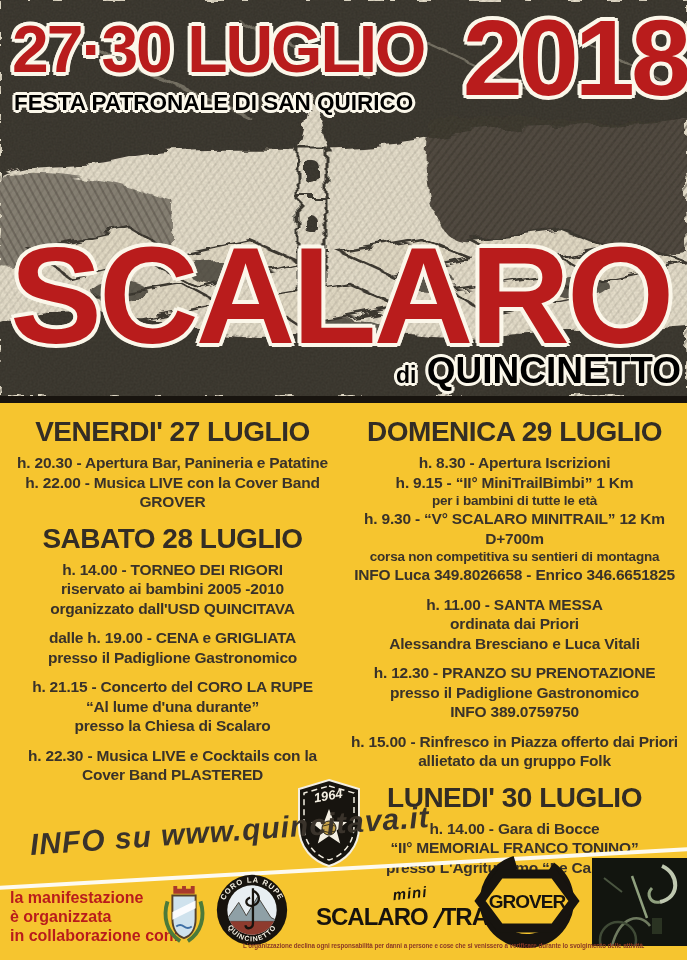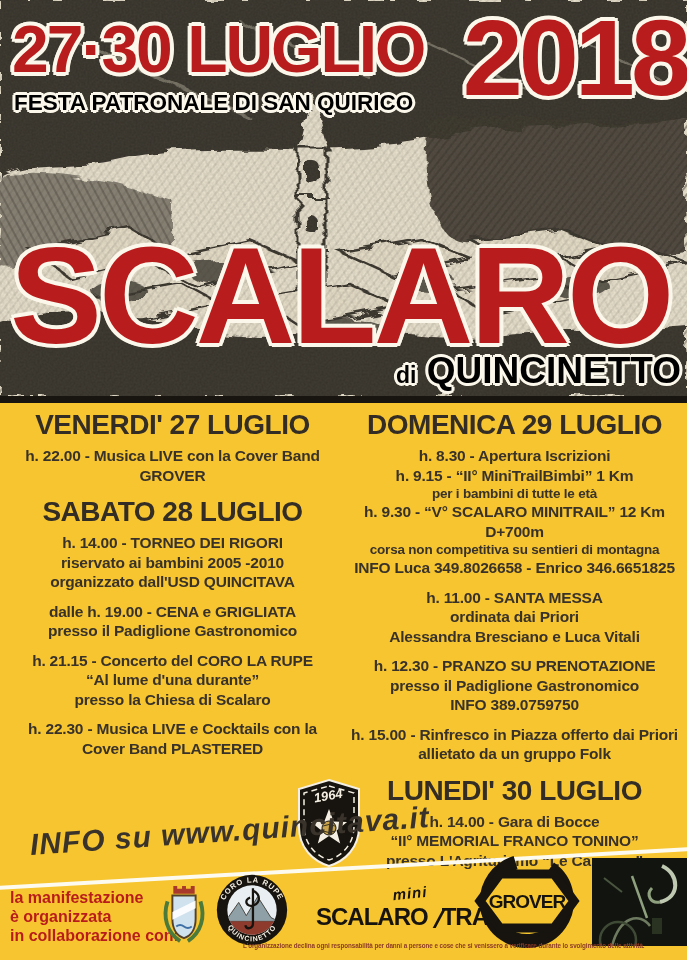--- a/index.html
+++ b/index.html
@@ -24,21 +24,21 @@
   }
   .dates{position:absolute;left:12px;top:16px;font-size:66px;letter-spacing:-2px;}
   .year{position:absolute;right:0px;top:4px;font-size:108px;letter-spacing:-4px;}
   .subtitle{position:absolute;left:14px;top:92px;font-size:22.5px;letter-spacing:0px;}
   .title{position:absolute;left:10px;top:226px;font-size:138px;letter-spacing:-3px;white-space:nowrap;}
   .titleSub{position:absolute;right:6px;top:352px;font-size:37px;white-space:nowrap;}
   .titleSub .di{font-size:23px;font-weight:bold;}
   
   .divider{position:absolute;left:0;top:396px;width:687px;height:7px;background:#18140F;}
   
-  .col{position:absolute;top:403px;width:345px;padding-top:5px;text-align:center;}
+  .col{position:absolute;top:403px;width:345px;padding-top:12px;text-align:center;}
   .col.left{left:0;}
   .col.right{left:342px;}
   .col h2{font-size:28px;line-height:34px;margin:8px 0 4px;letter-spacing:-0.5px;color:#332D25;font-weight:bold;}
   .col h2:first-child{margin-top:0;}
   .col .p{margin:0 0 10px;}
   .ln{font-size:15.5px;line-height:19.5px;font-weight:bold;letter-spacing:-0.2px;}
   .ln.sm{font-size:13.5px;line-height:17px;}
   
   .infoLine{position:absolute;left:30px;top:828px;font-size:30px;font-style:italic;font-weight:bold;
     letter-spacing:1px;transform:rotate(-4deg);transform-origin:left center;color:#3A332B;}
@@ -142,20 +142,21 @@
     <div class="subtitle ow">FESTA PATRONALE DI SAN QUIRICO</div>
     <div class="title owBig">SCALARO</div>
     <div class="titleSub ow"><span class="di">di</span> <span>QUINCINETTO</span></div>
   </div>
 
   <div class="divider"></div>
 
   <div class="col left">
     <h2>VENERDI' 27 LUGLIO</h2>
     <div class="p">
+      <div class="ln">h. 20.30 - Apertura Bar, Panineria e Patatine</div>
       <div class="ln">h. 22.00 - Musica LIVE con la Cover Band</div>
       <div class="ln">GROVER</div>
     </div>
     <h2>SABATO 28 LUGLIO</h2>
     <div class="p">
       <div class="ln">h. 14.00 - TORNEO DEI RIGORI</div>
       <div class="ln">riservato ai bambini 2005 -2010</div>
       <div class="ln">organizzato dall'USD QUINCITAVA</div>
     </div>
     <div class="p">

